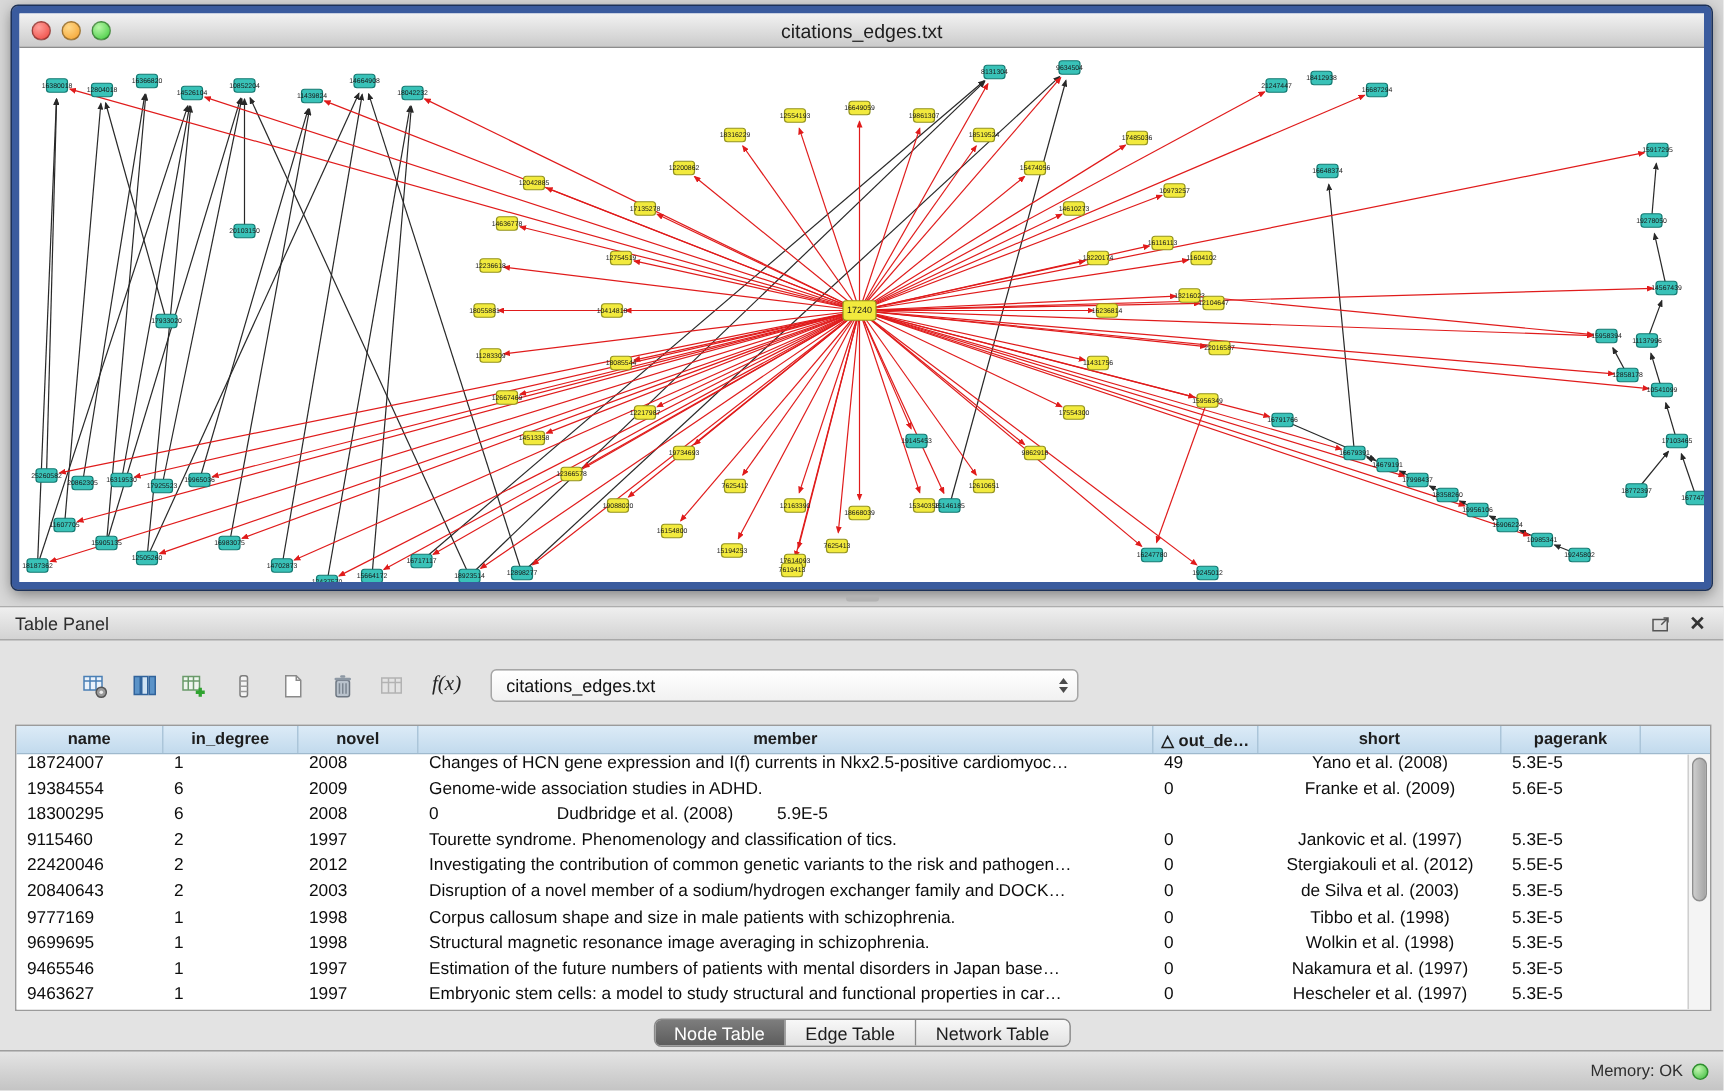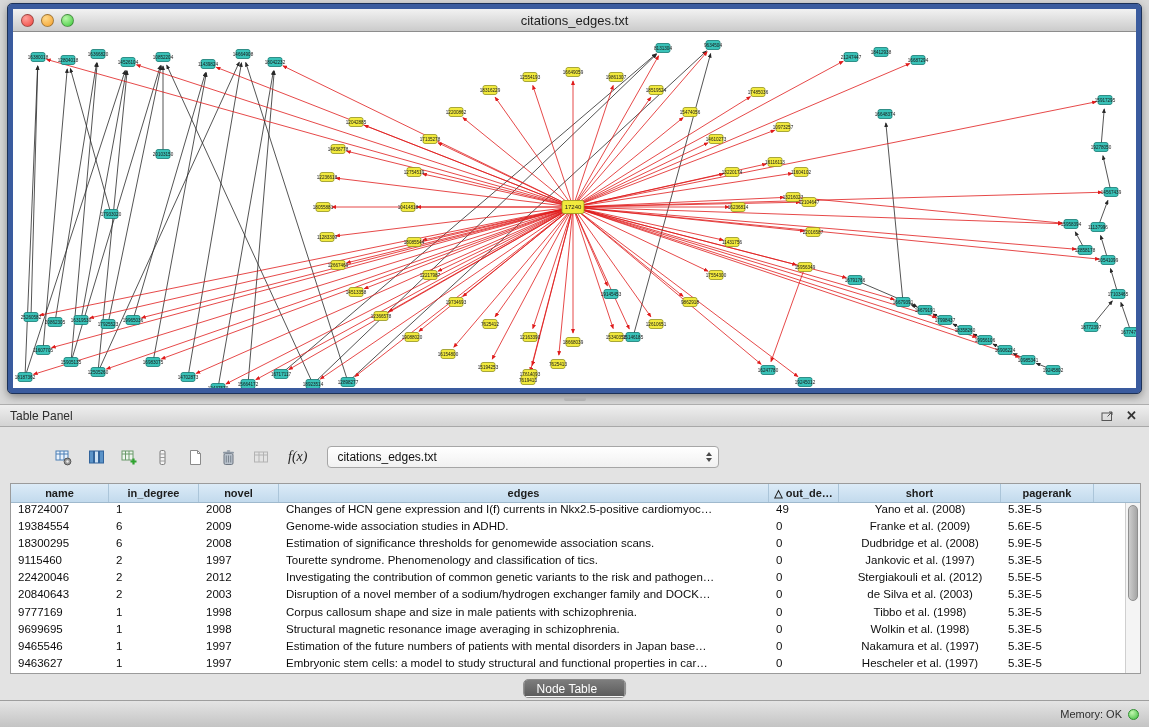--- a/index.html
+++ b/index.html
@@ -66,21 +66,21 @@
     background:#fff; }
   .cell { flex:none; padding-left:7px; overflow:hidden; white-space:nowrap; }
   .cell.center { text-align:center; padding-left:0; }
   .c0{width:98px}.c1{width:90px}.c2{width:80px}.c3{width:490px}.c4{width:70px}.c5{width:162px}.c6{width:93px}
   .vscroll { position:absolute; right:0; top:19px; bottom:0; width:15px; background:#f4f4f4;
     border-left:1px solid #cfcfcf; }
   .thumb { position:absolute; top:2px; left:2px; width:10px; height:96px;
     background:linear-gradient(90deg,#cdcdcd,#a5a5a5); border:1px solid #8f8f8f; border-radius:6px; }
 
   .tabs { position:absolute; top:252px; left:50%; transform:translateX(-50%);
-    display:flex; border:1px solid #8a8a8a; border-radius:5px; overflow:hidden; height:19px;flex-direction:column; }
+    display:flex; border:1px solid #8a8a8a; border-radius:5px; overflow:hidden; height:19px; }
   .tab { padding:2px 13px 0 13px; font-size:12px; color:#1d1d1d; border-right:1px solid #8a8a8a;
     background:linear-gradient(#f8f8f8,#e2e2e2); white-space:nowrap; }
   .tab:last-child { border-right:none; }
   .tab.selected { background:linear-gradient(#7d7d7d,#5c5c5c); color:#fff; }
 
   
   .statusbar { position:absolute; bottom:0; left:0; width:1149px; height:27px;
     background:linear-gradient(#e4e4e4,#c4c4c4); border-top:1px solid #9e9e9e;
     display:flex; align-items:center; justify-content:flex-end; gap:6px;
     padding-right:10px; font-size:11px; color:#2e2e2e; }
@@ -519,21 +519,21 @@
             <span class="arr-down"></span>
         </span>
       </div>
     </div>
 
     <div class="table-wrap">
       <div class="header-row" id="thead">
           <div class="hcell c0">name</div>
           <div class="hcell c1">in_degree</div>
           <div class="hcell c2">novel</div>
-          <div class="hcell c3">edges</div>
+          <div class="hcell c3">member</div>
           <div class="hcell c4">△ out_de…</div>
           <div class="hcell c5">short</div>
           <div class="hcell c6">pagerank</div>
           <div class="hcell hfill"></div>
         </div>
       <div id="tbody">
           <div class="row">
             <div class="cell c0">18724007</div>
             <div class="cell c1">1</div>
             <div class="cell c2">2008</div>
@@ -548,21 +548,20 @@
             <div class="cell c2">2009</div>
             <div class="cell c3">Genome-wide association studies in ADHD.</div>
             <div class="cell c4">0</div>
             <div class="cell c5 center">Franke et al. (2009)</div>
             <div class="cell c6">5.6E-5</div>
           </div>
           <div class="row">
             <div class="cell c0">18300295</div>
             <div class="cell c1">6</div>
             <div class="cell c2">2008</div>
-            <div class="cell c3">Estimation of significance thresholds for genomewide association scans.</div>
             <div class="cell c4">0</div>
             <div class="cell c5 center">Dudbridge et al. (2008)</div>
             <div class="cell c6">5.9E-5</div>
           </div>
           <div class="row">
             <div class="cell c0">9115460</div>
             <div class="cell c1">2</div>
             <div class="cell c2">1997</div>
             <div class="cell c3">Tourette syndrome. Phenomenology and classification of tics.</div>
             <div class="cell c4">0</div>

